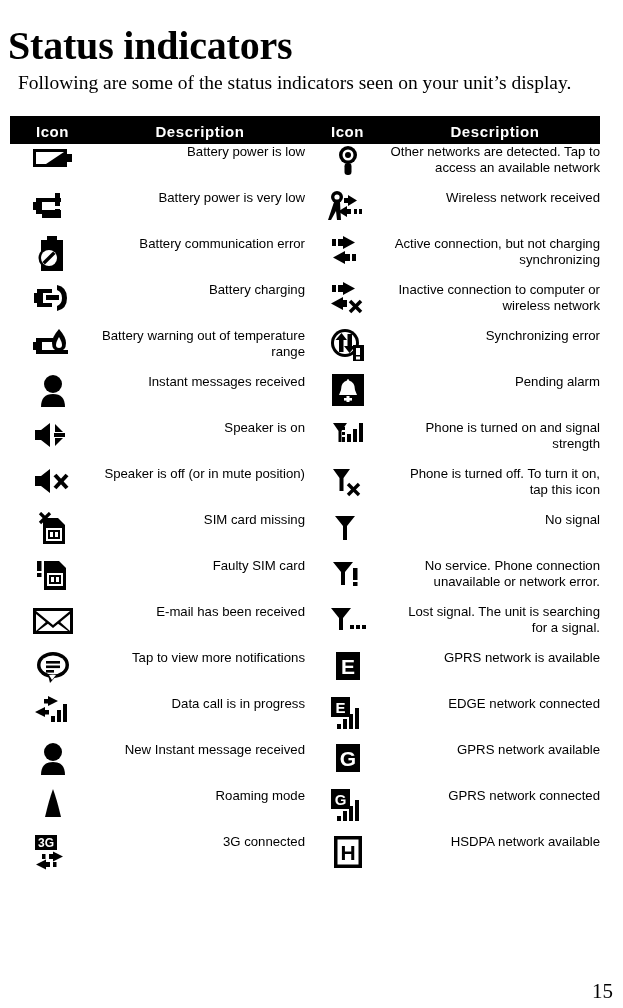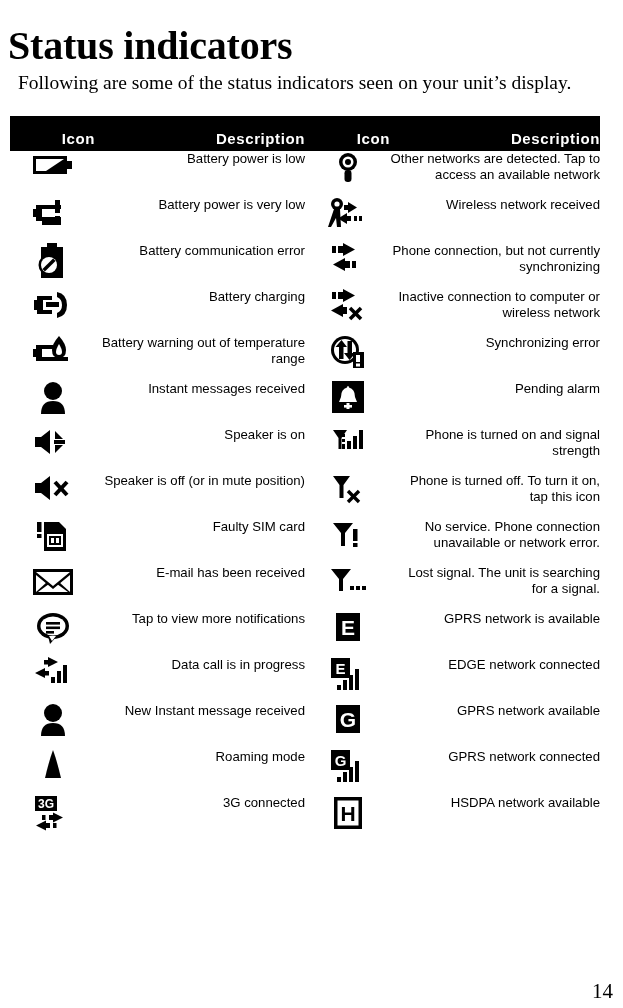--- a/index.html
+++ b/index.html
@@ -48,22 +48,22 @@
     border-collapse: collapse;
     table-layout: fixed;
   }
   .indicator-table th {
     background: #000000;
     color: #ffffff;
     font-family: "Liberation Sans", sans-serif;
     font-weight: bold;
     font-size: 15px;
     letter-spacing: 0.6px;
-    padding: 14px 0 4px 0;
-    text-align: right;
+    padding: 7px 0 4px 0;
+    text-align: center;
     vertical-align: middle;
   }
   .indicator-table td {
     padding: 0;
     vertical-align: top;
     font-family: "Liberation Sans", sans-serif;
     font-size: 13.2px;
     line-height: 15.5px;
   }
   col.c-icon { width: 85px; }
@@ -195,21 +195,21 @@
     <td class="cell-icon">
       <span class="glyph">
         <svg width="38" height="30" viewBox="0 0 38 30">
           <path d="M14 3 L14 0 L26 6.5 L14 13 L14 10 L9 10 L9 3 Z" fill="#000"></path>
           <rect x="3" y="3" width="4" height="7" fill="#000"></rect>
           <path d="M16 18 L16 15 L4 21.5 L16 28 L16 25 L21 25 L21 18 Z" fill="#000"></path>
           <rect x="23" y="18" width="4" height="7" fill="#000"></rect>
         </svg>
       </span>
     </td>
-    <td class="cell-desc">Phone connection, but not currently synchronizing</td>
+    <td class="cell-desc">Active connection, but not charging synchronizing</td>
   </tr>
 
   <tr class="row-body">
     <td class="cell-icon">
       <span class="glyph">
         <svg width="40" height="32" viewBox="0 0 40 32">
           <rect x="4" y="7" width="6" height="18" fill="#000"></rect>
           <rect x="10" y="7" width="9" height="4" fill="#000"></rect>
           <rect x="10" y="21" width="9" height="4" fill="#000"></rect>
           <rect x="1" y="11" width="5" height="10" fill="#000"></rect>
@@ -337,20 +337,46 @@
           <g stroke="#000" stroke-width="3.4">
             <line x1="17" y1="18" x2="28" y2="29"></line>
             <line x1="28" y1="18" x2="17" y2="29"></line>
           </g>
         </svg>
       </span>
     </td>
     <td class="cell-desc">Phone is turned off. To turn it on, tap this icon</td>
   </tr>
 
+  <tr class="row-body">
+    <td class="cell-icon">
+      <span class="glyph">
+        <svg width="34" height="34" viewBox="0 0 34 34">
+          <path d="M7 6 L22 6 L29 13 L29 32 L7 32 Z" fill="#000"></path>
+          <rect x="10" y="16" width="16" height="13" fill="#fff"></rect>
+          <rect x="12" y="18" width="12" height="9" fill="#000"></rect>
+          <rect x="14" y="20" width="3" height="5" fill="#fff"></rect>
+          <rect x="19" y="20" width="3" height="5" fill="#fff"></rect>
+          <g stroke="#000" stroke-width="3.2">
+            <line x1="4" y1="1" x2="14" y2="11"></line>
+            <line x1="14" y1="1" x2="4" y2="11"></line>
+          </g>
+        </svg>
+      </span>
+    </td>
+    <td class="cell-desc">SIM card missing</td>
+    <td class="cell-icon">
+      <span class="glyph">
+        <svg width="30" height="32" viewBox="0 0 30 32">
+          <path d="M2 4 L22 4 L14 14 L14 28 L10 28 L10 14 Z" fill="#000"></path>
+        </svg>
+      </span>
+    </td>
+    <td class="cell-desc">No signal</td>
+  </tr>
 
   <tr class="row-body">
     <td class="cell-icon">
       <span class="glyph">
         <svg width="34" height="34" viewBox="0 0 34 34">
           <path d="M8 3 L23 3 L30 10 L30 32 L8 32 Z" fill="#000"></path>
           <rect x="11" y="15" width="16" height="13" fill="#fff"></rect>
           <rect x="13" y="17" width="12" height="9" fill="#000"></rect>
           <rect x="15" y="19" width="3" height="5" fill="#fff"></rect>
           <rect x="20" y="19" width="3" height="5" fill="#fff"></rect>
@@ -519,13 +545,13 @@
           <text x="16" y="26" font-family="Liberation Sans, sans-serif" font-size="21" font-weight="bold" fill="#000" text-anchor="middle">H</text>
         </svg>
       </span>
     </td>
     <td class="cell-desc">HSDPA network available</td>
   </tr>
 
   </tbody>
 </table>
 
-<div class="folio">14</div>
+<div class="folio">15</div>
 
 </body></html>

